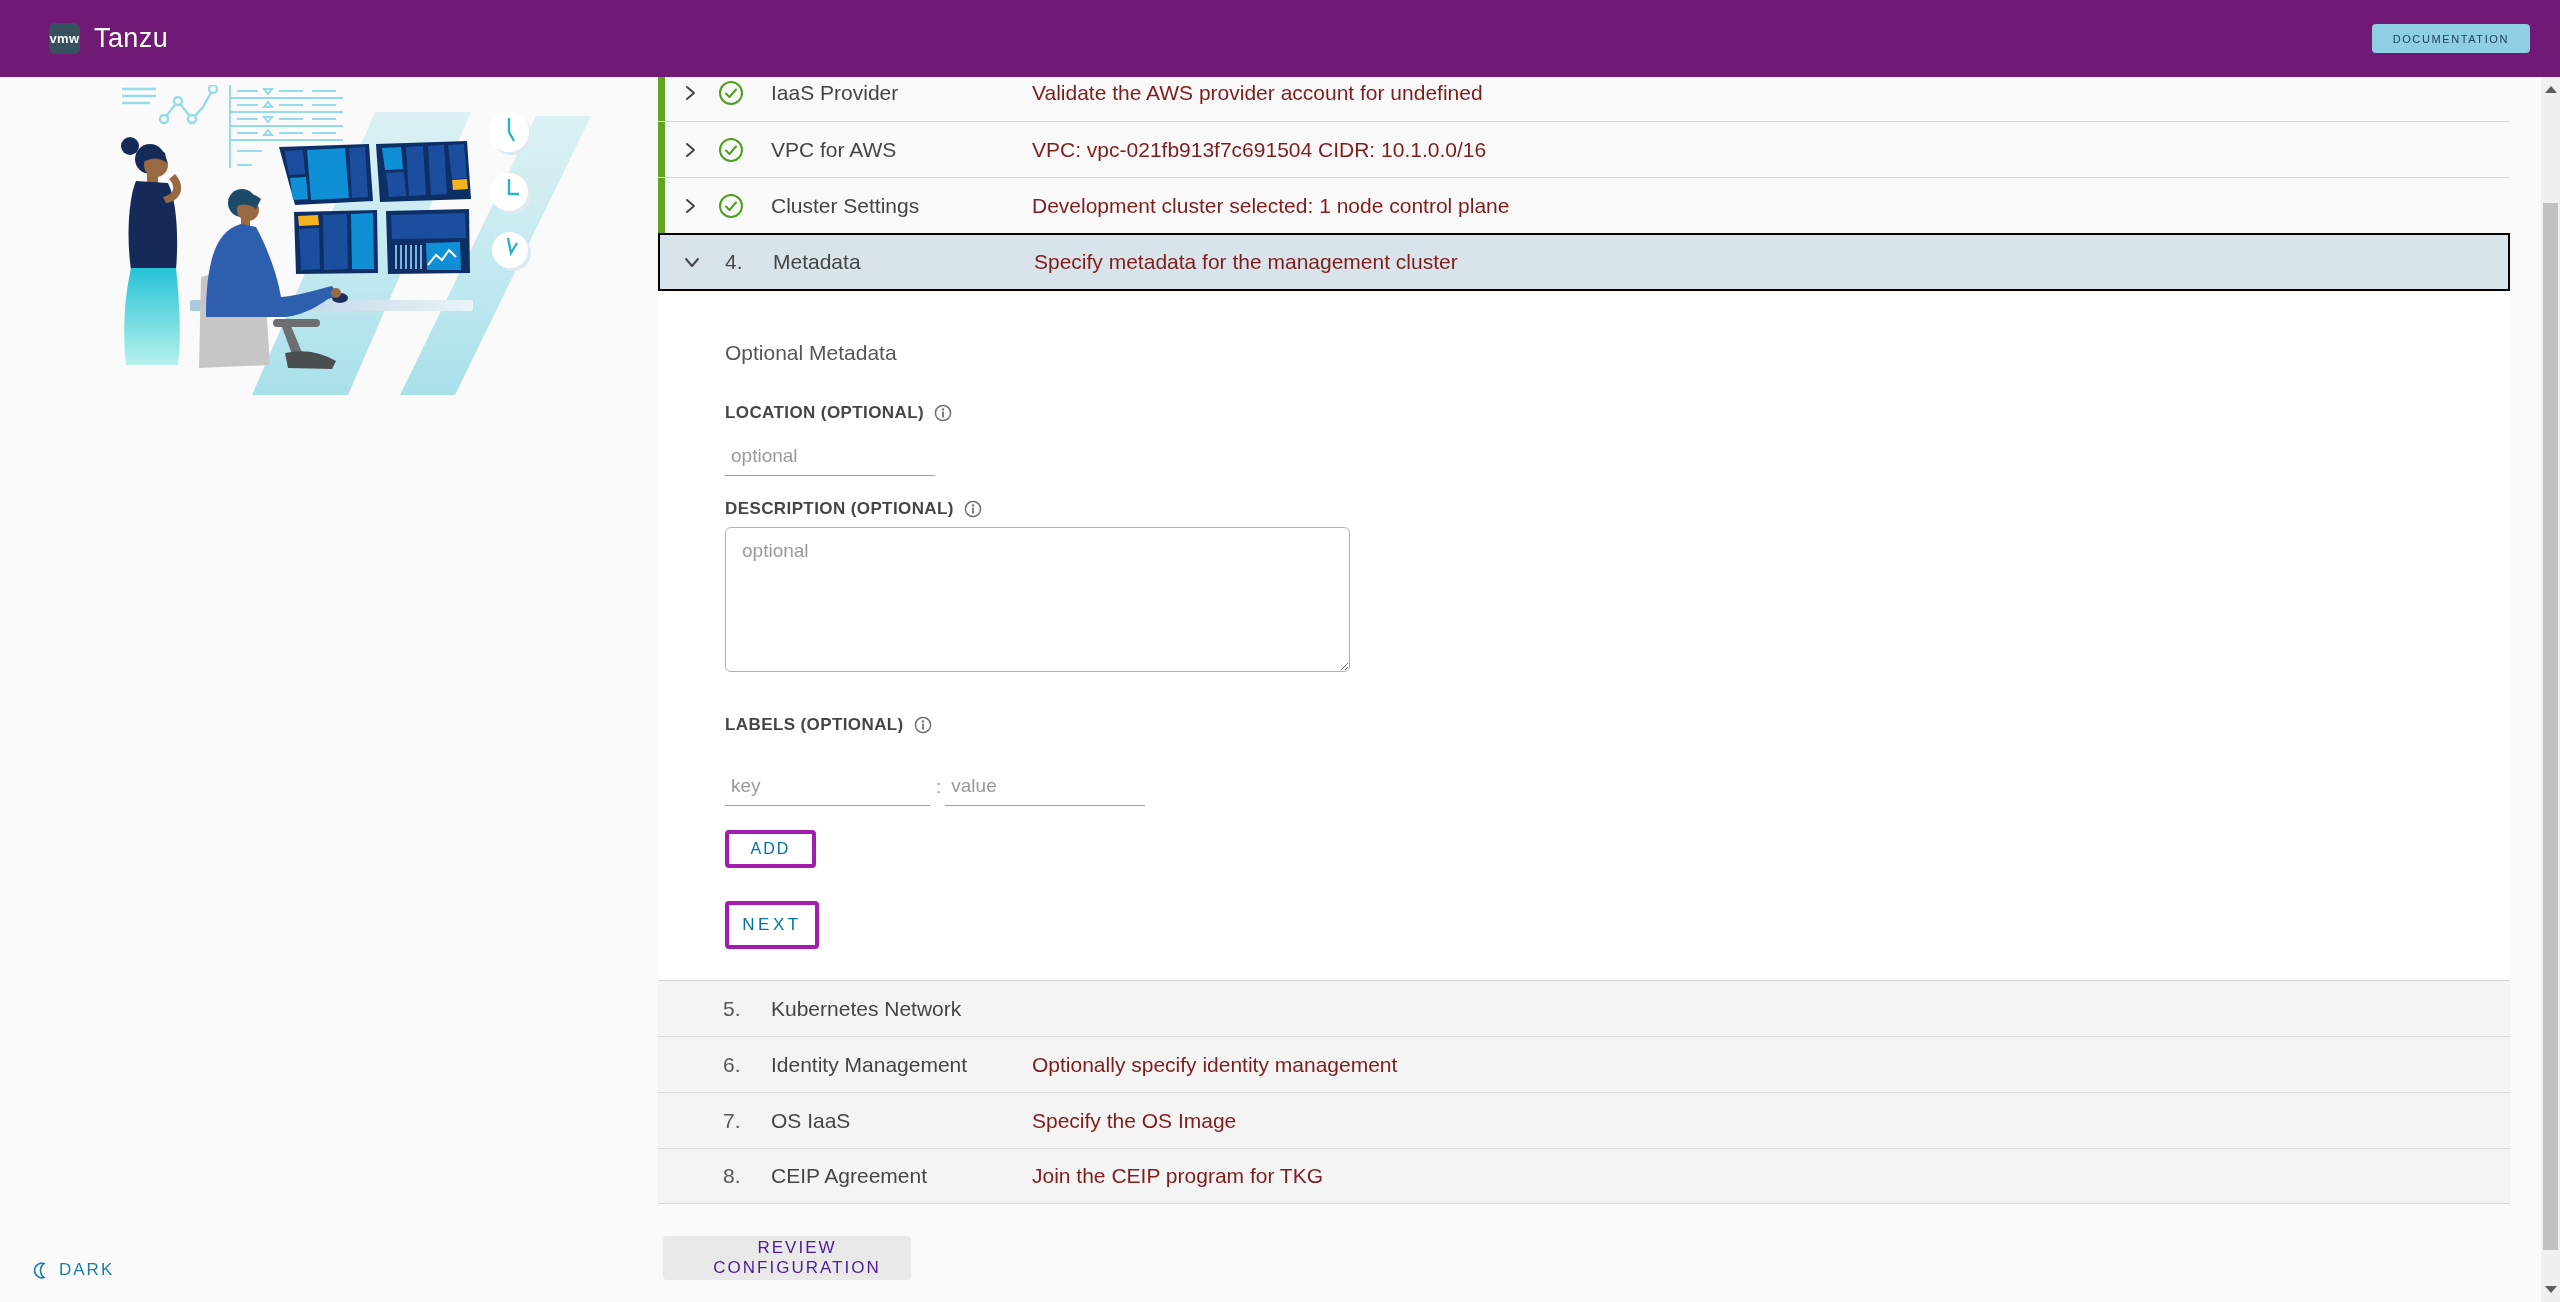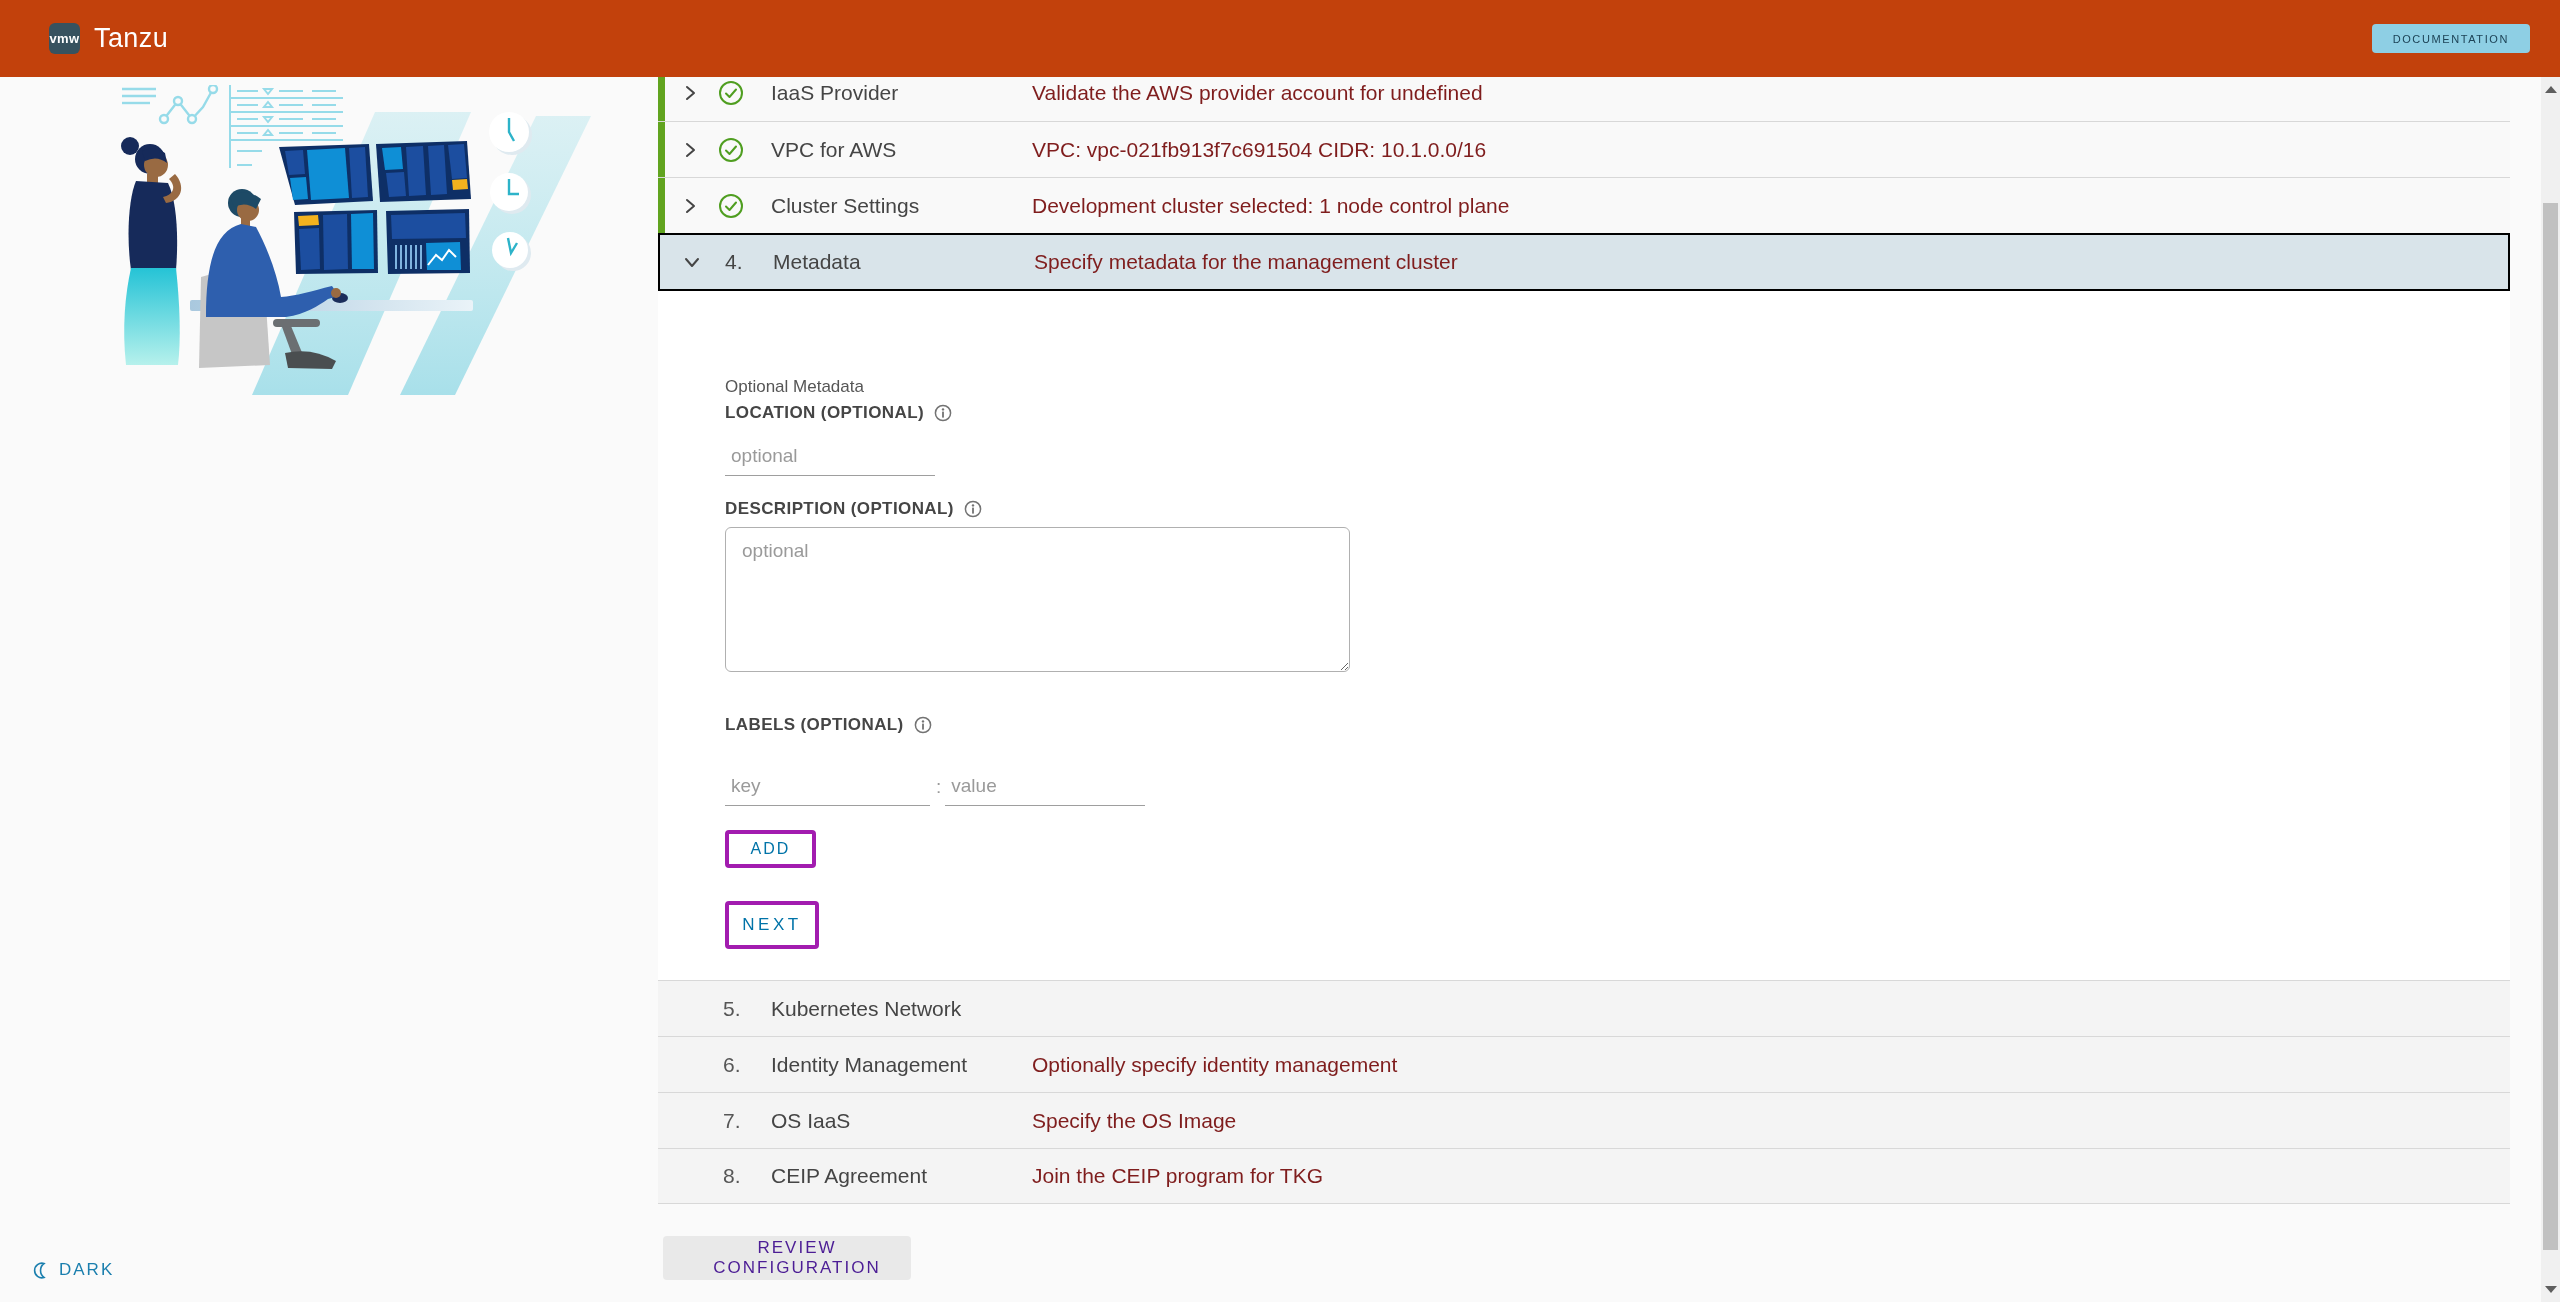--- a/index.html
+++ b/index.html
@@ -1,21 +1,21 @@
 <!DOCTYPE html>
 <html><head>
 <meta charset="utf-8">
 <style>
   * { margin:0; padding:0; box-sizing:border-box; }
   html,body { width:2560px; height:1302px; overflow:hidden; background:#fafafa;
               font-family:"Liberation Sans","DejaVu Sans",sans-serif; }
 
   
   .app-header { position:absolute; left:0; top:0; width:2560px; height:77px;
-                background:#c2410c; display:flex; align-items:center; z-index:50; }
+                background:#701a75; display:flex; align-items:center; z-index:50; }
   .logo-box { width:31px; height:31px; margin-left:49px; background:#37525f; border-radius:6px;
               display:flex; align-items:center; justify-content:center;
               color:#fff; font-weight:bold; font-size:13px; letter-spacing:.3px; }
   .brand { margin-left:14px; color:#fff; font-size:27px; font-weight:400; letter-spacing:.4px; }
   .doc-btn { margin-left:auto; margin-right:30px; height:29px; padding:0 21px;
              background:#8ecfe4; color:#1d4356; font-size:11px; font-weight:500;
              letter-spacing:1.6px; border:none; border-radius:4px; cursor:pointer;
              font-family:inherit; }
 
   
@@ -35,21 +35,21 @@
                      font-size:21px; color:#565656; }
   .acc-row .title  { position:absolute; left:113px; top:50%; transform:translateY(-50%);
                      font-size:21px; color:#454545; }
   .acc-row .desc   { position:absolute; left:374px; top:50%; transform:translateY(-50%);
                      font-size:21px; color:#7f1d1d; white-space:nowrap; }
   .acc-row.selected { height:58px; background:#d9e4ea; border:2px solid #000; z-index:2; }
   .acc-row.selected .num, .acc-row.selected .title { color:#454545; }
 
   
   .panel { position:relative; height:689px; background:#ffffff; }
-  .panel-heading { position:absolute; left:67px; top:50px; font-size:17px; font-weight:400; color:#565656;margin-top:36px; }
+  .panel-heading { position:absolute; left:67px; top:50px; font-size:21px; font-weight:400; color:#565656; }
   .field-label-row { position:absolute; left:67px; display:flex; align-items:center; gap:10px; }
   .field-label { font-size:17px; font-weight:700; color:#454545; letter-spacing:.4px; }
   .row-location  { top:112px; }
   .row-desc      { top:208px; }
   .row-labels    { top:424px; }
   .u-input { border:none; border-bottom:1px solid #9e9e9e; background:transparent;
              font-family:inherit; font-size:19px; color:#454545; padding:4px 4px 8px 6px; outline:none; }
   .u-input::placeholder { color:#9a9a9a; }
   .loc-input { position:absolute; left:67px; top:150px; width:210px; }
   .desc-area { position:absolute; left:67px; top:236px; width:625px; height:145px;

